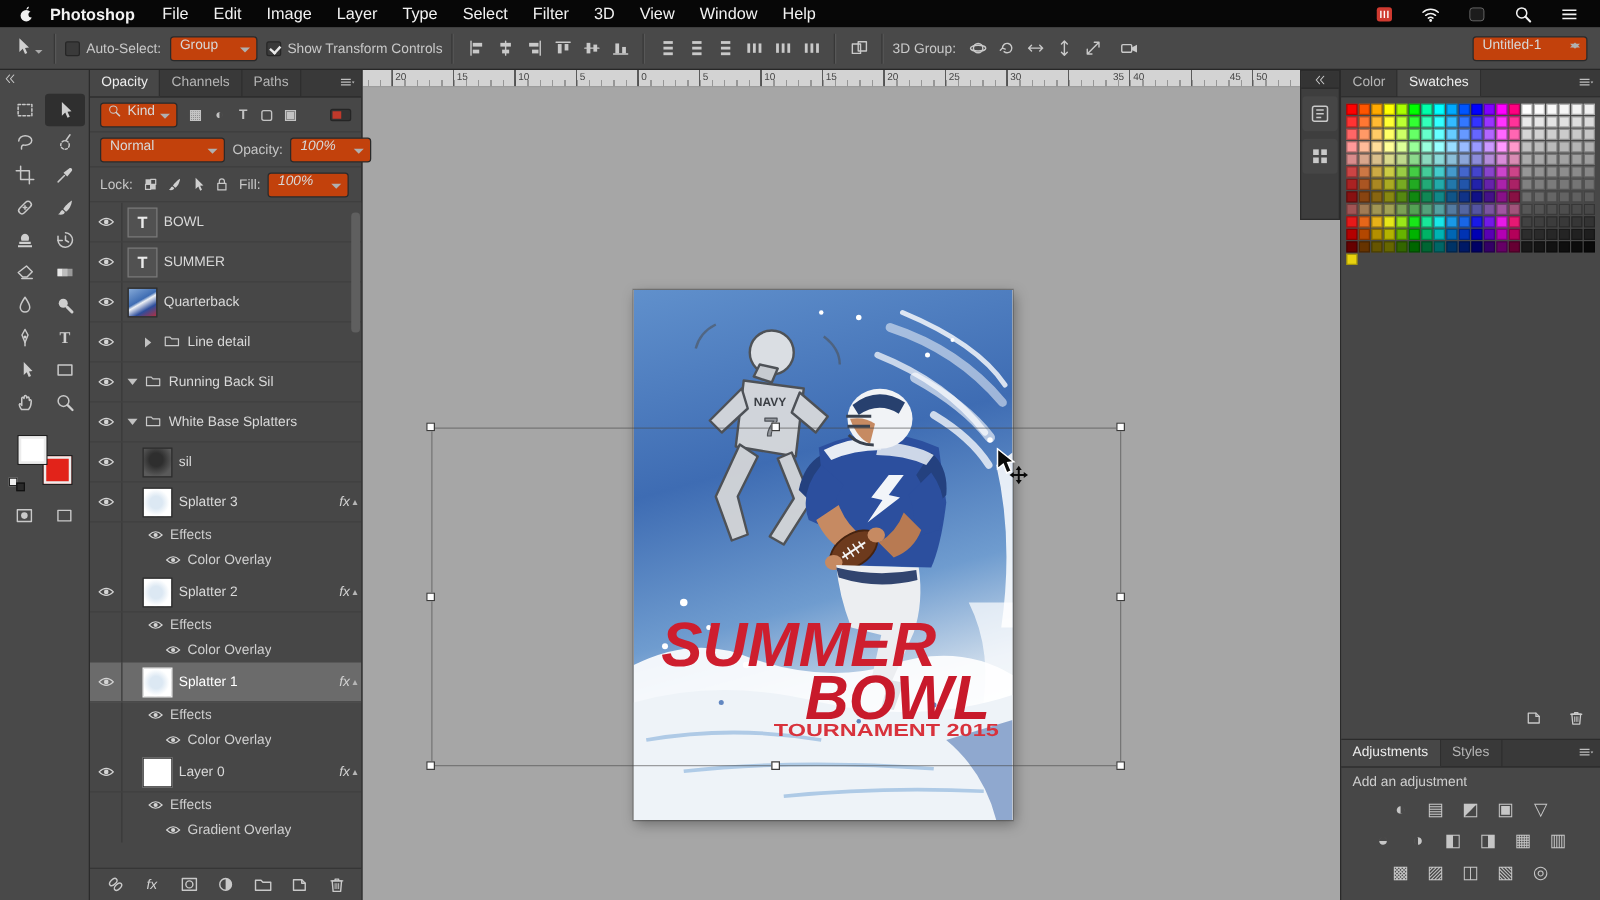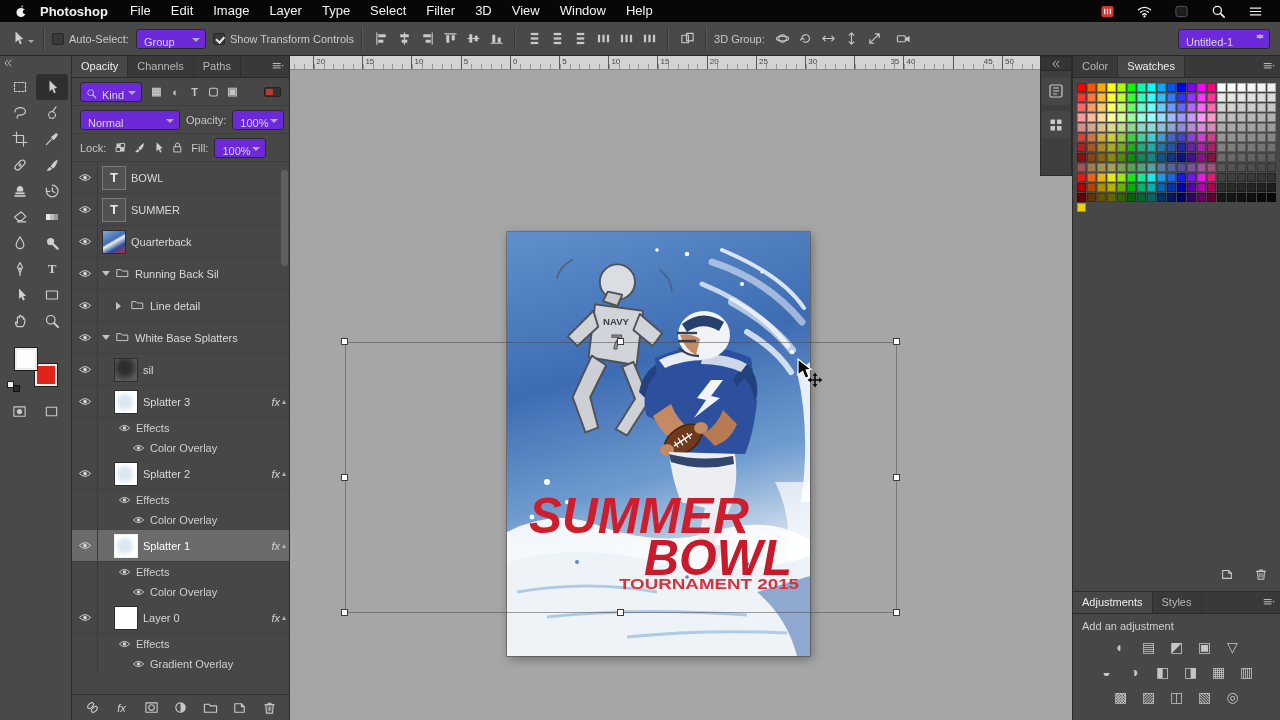--- a/index.html
+++ b/index.html
@@ -14,21 +14,21 @@
   .mb-status{margin-left:auto;display:flex;align-items:center;gap:15px;padding-right:6px;}
 
   
   .optionsbar{position:absolute;top:22px;left:0;right:0;height:34px;background:#494949;border-bottom:1px solid #272727;display:flex;align-items:center;gap:7px;padding:0 8px;color:#c9c9c9;z-index:50;}
   .toolpreset{display:flex;align-items:center;gap:2px;padding:2px;}
   .mini-caret{border:3px solid transparent;border-top-color:#aaa;margin-top:8px;}
   .sep{width:2px;height:24px;border-left:1px solid #383838;border-right:1px solid #575757;flex:none;}
   .obitem{display:flex;align-items:center;gap:5px;}
   .cb{width:12px;height:12px;border:1px solid #262626;background:#3a3a3a;border-radius:2px;position:relative;flex:none;}
   .cb.on::after{content:"";position:absolute;left:2px;top:2px;width:6px;height:3.5px;border-left:2px solid #e8e8e8;border-bottom:2px solid #e8e8e8;transform:rotate(-48deg);}
-  .dd{height:20px;background:#6d28d9;border:1px solid #2a2a2a;border-radius:3px;display:inline-flex;align-items:flex-end;gap:5px;padding:0 17px 0 7px;position:relative;color:#d8d8d8;flex:none;}
+  .dd{height:20px;background:#c2410c;border:1px solid #2a2a2a;border-radius:3px;display:inline-flex;align-items:flex-start;gap:5px;padding:0 17px 0 7px;position:relative;color:#d8d8d8;flex:none;}
   .dd::after{content:"";position:absolute;right:5px;top:8px;border:4px solid transparent;border-top-color:#b0b0b0;}
   .opt-icons{display:flex;gap:1px;flex:none;}
   .icon-btn{width:22px;height:22px;display:flex;align-items:center;justify-content:center;border-radius:3px;flex:none;}
   .doc-select{position:absolute;right:10px;top:7px;width:92px;justify-content:space-between;}
   .doc-select::after{top:5px;}
   .doc-select::before{content:"";position:absolute;right:5px;top:4px;border:4px solid transparent;border-bottom-color:#b0b0b0;margin-top:-4px;}
 
   
   .tools{position:absolute;top:56px;bottom:0;left:0;width:72px;background:#494949;border-right:1px solid #2b2b2b;display:flex;flex-direction:column;align-items:center;z-index:20;}
   .tools .collapse{align-self:flex-start;padding:1px 2px;}
@@ -47,21 +47,21 @@
   
   .ldock{position:absolute;top:56px;bottom:0;left:72px;width:218px;background:#474747;border-right:1px solid #2a2a2a;display:flex;flex-direction:column;z-index:20;}
   .tabbar{height:22px;background:#393939;display:flex;align-items:stretch;flex:none;border-bottom:1px solid #2b2b2b;}
   .tab{padding:0 9px;line-height:21px;color:#b5b5b5;border-right:1px solid #2e2e2e;white-space:nowrap;}
   .tab.active{background:#474747;color:#ededed;}
   .tab-fill{flex:1;display:flex;align-items:center;justify-content:flex-end;padding-right:3px;min-width:0;}
   .prow{height:28px;display:flex;align-items:center;gap:6px;padding:0 8px;flex:none;border-bottom:1px solid #3e3e3e;}
   .plabel{color:#c6c6c6;flex:none;}
   .kind-dd{padding-left:5px;width:62px;}
   .blend-dd{width:100px;}
-  .val-dd{width:52px;}
+  .val-dd{width:65px;font-style:italic;}
   .f-ic{width:17px;height:18px;display:flex;align-items:center;justify-content:center;color:#c3c3c3;font-size:11px;font-weight:bold;}
   .toggle{margin-left:auto;width:17px;height:10px;background:#333;border:1px solid #252525;border-radius:2px;position:relative;flex:none;}
   .toggle::after{content:"";position:absolute;left:1px;top:1px;width:7px;height:6px;background:#c0392b;}
   .lock-icons{display:flex;gap:3px;align-items:center;}
   .layer-list{flex:1;overflow:hidden;position:relative;background:#474747;}
   .lrow{display:flex;align-items:stretch;height:32px;border-bottom:1px solid #404040;}
   .lrow.eff{height:20px;border-bottom:none;}
   .lrow.sel{background:#6b6b6b;}
   .lrow.sel .lname{color:#fff;}
   .eyec{width:26px;flex:none;border-right:1px solid #3a3a3a;display:flex;align-items:center;justify-content:center;}
@@ -596,41 +596,41 @@
           <span class="lname">Quarterback</span>
         </div>
       </div>
       <div class="lrow">
         <div class="eyec">
           <svg width="14" height="9" viewBox="0 0 16 10">
             <path d="M1.5 5 Q8 -1.5 14.5 5 Q8 11.5 1.5 5 Z" stroke="#d4d4d4" fill="none" stroke-width="1.1"></path>
             <circle cx="8" cy="5" r="2.1" fill="#d4d4d4"></circle>
           </svg>
         </div>
+        <div class="lbody" style="padding-left: 16px;">
+          <span class="disc closed"></span>
+          <span><svg width="15" height="13" viewBox="0 0 16 16">
+              <path d="M1.5 4.5 H6.2 L7.8 6.2 H14.5 V13 H1.5 Z" stroke="#c9c9c9" fill="none" stroke-width="1.2" stroke-linecap="round" stroke-linejoin="round"></path>
+            </svg></span>
+          <span class="lname">Line detail</span>
+        </div>
+      </div>
+      <div class="lrow">
+        <div class="eyec">
+          <svg width="14" height="9" viewBox="0 0 16 10">
+            <path d="M1.5 5 Q8 -1.5 14.5 5 Q8 11.5 1.5 5 Z" stroke="#d4d4d4" fill="none" stroke-width="1.1"></path>
+            <circle cx="8" cy="5" r="2.1" fill="#d4d4d4"></circle>
+          </svg>
+        </div>
         <div class="lbody" style="padding-left: 4px;">
           <span class="disc open"></span>
           <span><svg width="15" height="13" viewBox="0 0 16 16">
               <path d="M1.5 4.5 H6.2 L7.8 6.2 H14.5 V13 H1.5 Z" stroke="#c9c9c9" fill="none" stroke-width="1.2" stroke-linecap="round" stroke-linejoin="round"></path>
             </svg></span>
           <span class="lname">Running Back Sil</span>
-        </div>
-      </div>
-      <div class="lrow">
-        <div class="eyec">
-          <svg width="14" height="9" viewBox="0 0 16 10">
-            <path d="M1.5 5 Q8 -1.5 14.5 5 Q8 11.5 1.5 5 Z" stroke="#d4d4d4" fill="none" stroke-width="1.1"></path>
-            <circle cx="8" cy="5" r="2.1" fill="#d4d4d4"></circle>
-          </svg>
-        </div>
-        <div class="lbody" style="padding-left: 16px;">
-          <span class="disc closed"></span>
-          <span><svg width="15" height="13" viewBox="0 0 16 16">
-              <path d="M1.5 4.5 H6.2 L7.8 6.2 H14.5 V13 H1.5 Z" stroke="#c9c9c9" fill="none" stroke-width="1.2" stroke-linecap="round" stroke-linejoin="round"></path>
-            </svg></span>
-          <span class="lname">Line detail</span>
         </div>
       </div>
       <div class="lrow">
         <div class="eyec">
           <svg width="14" height="9" viewBox="0 0 16 10">
             <path d="M1.5 5 Q8 -1.5 14.5 5 Q8 11.5 1.5 5 Z" stroke="#d4d4d4" fill="none" stroke-width="1.1"></path>
             <circle cx="8" cy="5" r="2.1" fill="#d4d4d4"></circle>
           </svg>
         </div>
         <div class="lbody" style="padding-left: 4px;">

